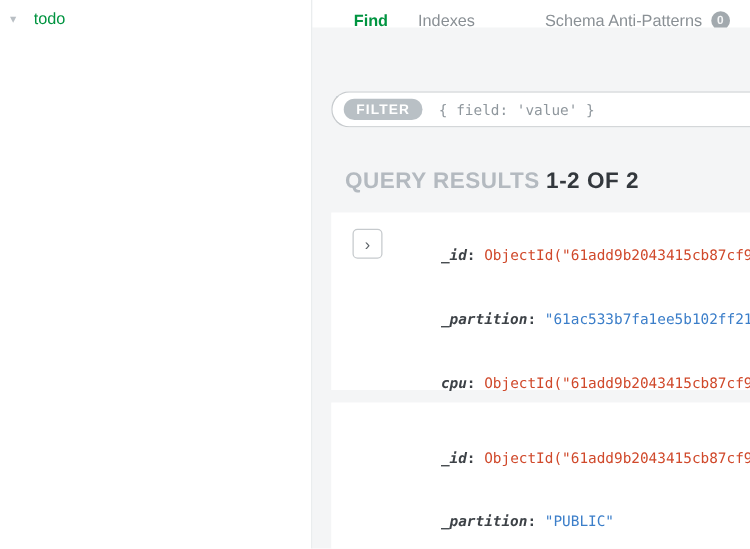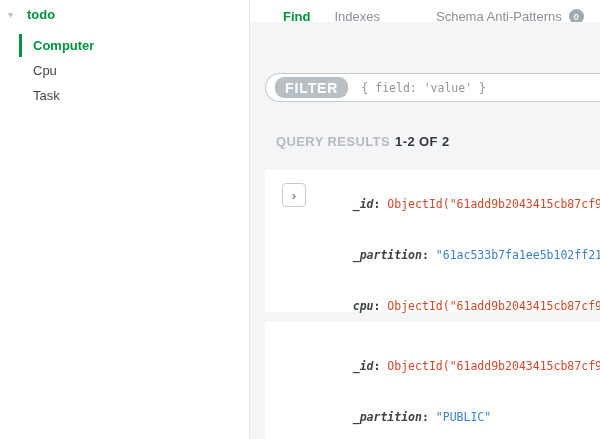--- a/index.html
+++ b/index.html
@@ -5,21 +5,21 @@
   * { margin:0; padding:0; box-sizing:border-box; }
   html,body { width:600px; height:439px; overflow:hidden; background:#fff;
               font-family:"Liberation Sans", sans-serif; }
   .app { position:relative; width:600px; height:439px; background:#fff; }
 
   
   .sidebar { position:absolute; left:0; top:0; width:250px; height:100%;
              background:#fff; border-right:1px solid #e4e7e9; }
   .db-row { position:absolute; left:8px; top:7px; display:flex; align-items:center; }
   .tri { color:#b9bfc4; font-size:10px; width:19px; }
-  .db-label { color:var(--accent); font-weight:bold; font-size:13px; }
+  .db-label { color:var(--accent); font-weight:normal; font-size:13px; }
   .collections { position:absolute; left:0; top:33px; right:1px; list-style:none; }
   .coll-item { position:relative; height:25px; line-height:25px; padding-left:33px;
                font-size:13px; color:#41474d; cursor:pointer; }
   .coll-item .bar { display:none; }
   .coll-item.active { color:var(--accent); font-weight:bold; }
   .coll-item.active .bar { display:block; position:absolute; left:19px; top:1px;
                width:3px; height:23px; background:var(--accent); }
 
   
   .main { position:absolute; left:250px; top:0; right:0; bottom:0; }
@@ -34,26 +34,26 @@
                color:#f4f5f6; font-size:9.5px; font-weight:bold; margin-left:7px;
                display:inline-flex; align-items:center; justify-content:center; }
   .tab-badge:empty { display:none; }
 
   .content { position:absolute; top:22px; left:0; right:0; bottom:0; background:#f4f5f6; }
 
   .filterbar { position:absolute; top:51px; left:15px; right:-2px; height:29px;
                background:#fff; border:1px solid #c6cacd; border-right:none;
                border-radius:15px 0 0 15px; display:flex; align-items:center;
                padding-left:9px; cursor:text; }
-  .filter-badge { background:#b9c0c5; color:#fff; font-size:14px; font-weight:bold;
+  .filter-badge { background:#b9c0c5; color:#fff; font-size:11px; font-weight:bold;
                   letter-spacing:0.9px; padding:3px 10px 2px; border-radius:9px; }
   .filter-ph { font-family:"DejaVu Sans Mono", monospace; 
                font-size:11.5px; color:#8f979d; margin-left:13px; }
 
-  .results-header { position:absolute; top:112px; left:26px; font-size:13px;
+  .results-header { position:absolute; top:112px; left:26px; font-size:18px;
                     font-weight:bold; letter-spacing:0.4px; }
   .rh-label { color:#b4bac0; }
   .rh-count { color:#33383d; margin-left:5px; }
 
   .card { position:absolute; left:15px; right:0; background:#fff; }
   #docs .card:nth-child(1) { top:148px; height:142px; }
   #docs .card:nth-child(2) { top:300px; bottom:-1px; }
   .expand-btn { position:absolute; left:17px; top:13px; width:24px; height:24px;
                 border:1px solid #c6cacd; border-radius:4px; background:#fff;
                 color:#5d6368; font-size:13px; line-height:1; cursor:pointer;
@@ -71,34 +71,20 @@
 </head>
 <body>
 
 <div class="app">
 
   <aside class="sidebar">
     <div class="db-row">
       <span class="tri">▾</span>
       <span class="db-label">todo</span>
     </div>
-    <ul class="collections" id="collections">
-        <li class="coll-item active">
-    <span class="bar"></span>
-    <span class="coll-label">Computer</span>
-  </li>
-        <li class="coll-item">
-    
-    <span class="coll-label">Cpu</span>
-  </li>
-        <li class="coll-item">
-    
-    <span class="coll-label">Task</span>
-  </li>
-      </ul>
   </aside>
 
   <main class="main">
     <nav class="tabbar" id="tabs">
         <div class="tab active">
     <span class="tab-label">Find</span>
 
   </div>
         <div class="tab">
     <span class="tab-label">Indexes</span>

